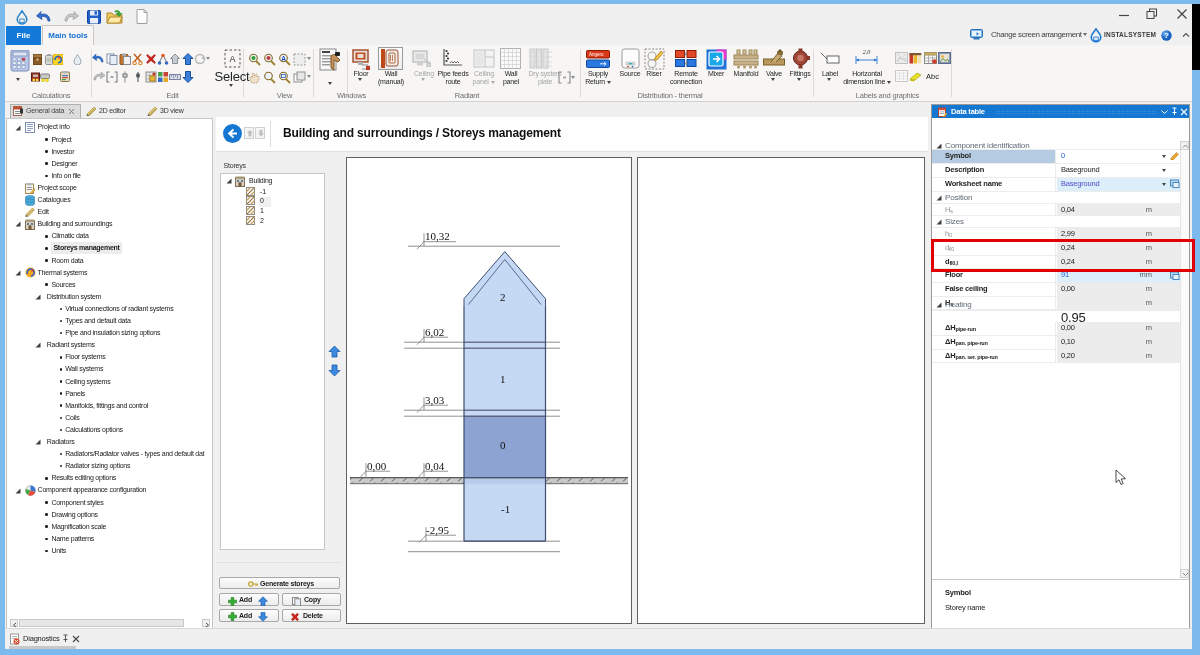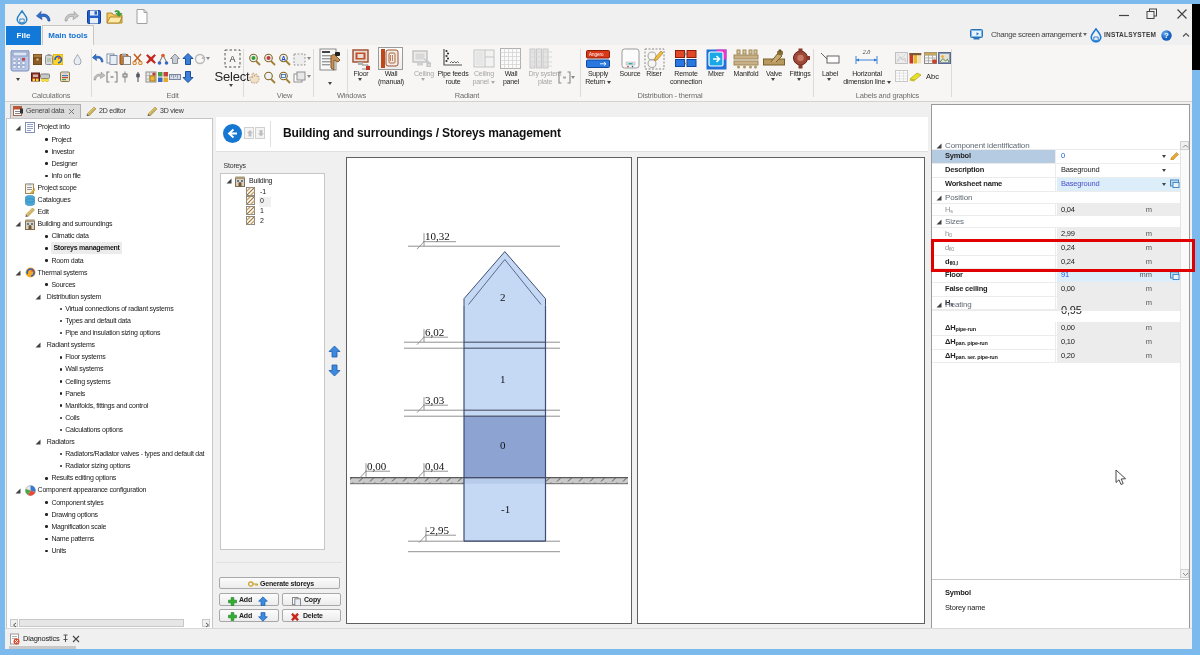--- a/index.html
+++ b/index.html
@@ -827,20 +827,40 @@
           <text x="153" y="225.2">1</text>
           <text x="153" y="291.2">0</text>
           <text x="154" y="355.2">-1</text>
         </svg>
       </div>
       <div class="abs" id="canvas2" style="left:421px;top:3.8px;width:288px;height:467px;background:#fff;border:1px solid #606060;"></div>
     </div>
   </div>
 
   <div class="abs" id="dtable" style="left:931px; top:104px; width:259px; height:525px; background:#fff; border:1px solid #9a9a9a;">
+    <div class="abs" style="left:0;top:0;width:257px;height:13px;background:#1478d2;">
+      <svg class="abs" style="left:6px;top:1.5px;" width="9" height="10">
+          <rect x="0.5" y="1" width="7" height="8.5" fill="#fff" stroke="#b04030"></rect>
+          <rect x="0.5" y="1" width="7" height="2.2" fill="#c85040"></rect>
+          <rect x="1.5" y="4.5" width="5" height="0.8" fill="#999"></rect>
+          <rect x="1.5" y="6" width="5" height="0.8" fill="#999"></rect>
+          <path d="M5 9.5 L8.2 5.8 L9.2 6.8 L6.2 10 Z" fill="#e8b838"></path>
+        </svg>
+      <div class="abs" style="left:19px;top:2px;font-size:7.5px;font-weight:bold;color:#fff;letter-spacing:-0.2px;">Data table</div>
+      <div class="abs" style="left:64px;top:4.5px;width:160px;height:5px;background-image:radial-gradient(circle, #66a9e6 0.7px, transparent 0.8px);background-size:2.5px 2.5px;"></div>
+      <svg class="abs" style="left:229px;top:5px;" width="7" height="5">
+          <path d="M0.5 0.5 L3.5 3.5 L6.5 0.5" fill="none" stroke="#fff" stroke-width="1"></path>
+        </svg>
+      <svg class="abs" style="left:239px;top:2px;" width="7" height="9">
+          <path d="M3.5 1 V8 M1.5 1 H5.5 M1.5 5.5 H5.5" stroke="#fff" stroke-width="1"></path>
+        </svg>
+      <svg class="abs" style="left:248px;top:2.5px;" width="8" height="8">
+          <path d="M1 1 L7 7 M7 1 L1 7" stroke="#fff" stroke-width="1.1"></path>
+        </svg>
+    </div>
     <div class="abs" id="grid" style="left:0;top:31px;width:257px;height:443px;background:#fff;">
 <div class="abs" style="left:0;top:5.3px;width:248px;height:9.1px;border-bottom:1px solid #ececec;">
 <svg class="abs" style="left:4px;top:1.6px;" width="6" height="6">
             <path d="M5.5 0.5 V5.5 H0.5 Z" fill="#404040"></path>
           </svg>
 <div class="abs" style="left:13px;top:1px;font-size:8px;letter-spacing:-0.15px;color:#5f6a75;line-height:7.1px;">Component identification</div>
         </div>
 <div class="abs" style="left:0;top:14.4px;width:248px;height:13.6px;border-bottom:1px solid #ececec;">
           <div class="abs" style="left:0;top:0;width:124px;height:12.6px;background:#b5cbe2;border-right:1px solid #ececec;">
             <div class="abs" style="left:13px;top:0;font-size:7.5px;letter-spacing:-0.2px;font-weight:bold;color:#222;line-height:12.6px;white-space:nowrap;">Symbol</div>
@@ -943,21 +963,21 @@
           <div class="abs" style="left:125px;top:0;width:123px;height:12.7px;background:#ececec;">
             <div class="abs" style="left:4px;top:0;font-size:7.5px;letter-spacing:-0.2px;color:#222;line-height:12.7px;">0,00</div>
             <div class="abs" style="right:28px;top:0;font-size:7.5px;color:#555;line-height:12.7px;">m</div>
           </div>
         </div>
 <div class="abs" style="left:0;top:160.7px;width:248px;height:13.7px;border-bottom:1px solid #ececec;">
           <div class="abs" style="left:0;top:0;width:124px;height:12.7px;background:#fff;border-right:1px solid #ececec;">
             <div class="abs" style="left:13px;top:0;font-size:7.5px;letter-spacing:-0.2px;font-weight:bold;color:#222;line-height:12.7px;white-space:nowrap;">H<span style="font-size:5.5px;vertical-align:-1px;letter-spacing:-0.2px;">s</span></div>
           </div>
           <div class="abs" style="left:125px;top:0;width:123px;height:12.7px;background:#ececec;">
-            <div class="abs" style="left:4px;top:7px;font-size:11px;letter-spacing:-0.2px;color:#222;line-height:12.7px;">0,95</div>
+            <div class="abs" style="left:4px;top:15px;font-size:13px;letter-spacing:-0.2px;color:#222;line-height:12.7px;">0,95</div>
             <div class="abs" style="right:28px;top:0;font-size:7.5px;color:#555;line-height:12.7px;">m</div>
           </div>
         </div>
 <div class="abs" style="left:0;top:163px;width:248px;height:11.9px;border-bottom:1px solid #ececec;">
 <svg class="abs" style="left:4px;top:3.0px;" width="6" height="6">
             <path d="M5.5 0.5 V5.5 H0.5 Z" fill="#404040"></path>
           </svg>
 <div class="abs" style="left:13px;top:1px;font-size:8px;letter-spacing:-0.15px;color:#5f6a75;line-height:9.9px;">Heating</div>
         </div>
 <div class="abs" style="left:0;top:186.3px;width:248px;height:13.7px;border-bottom:1px solid #ececec;">

